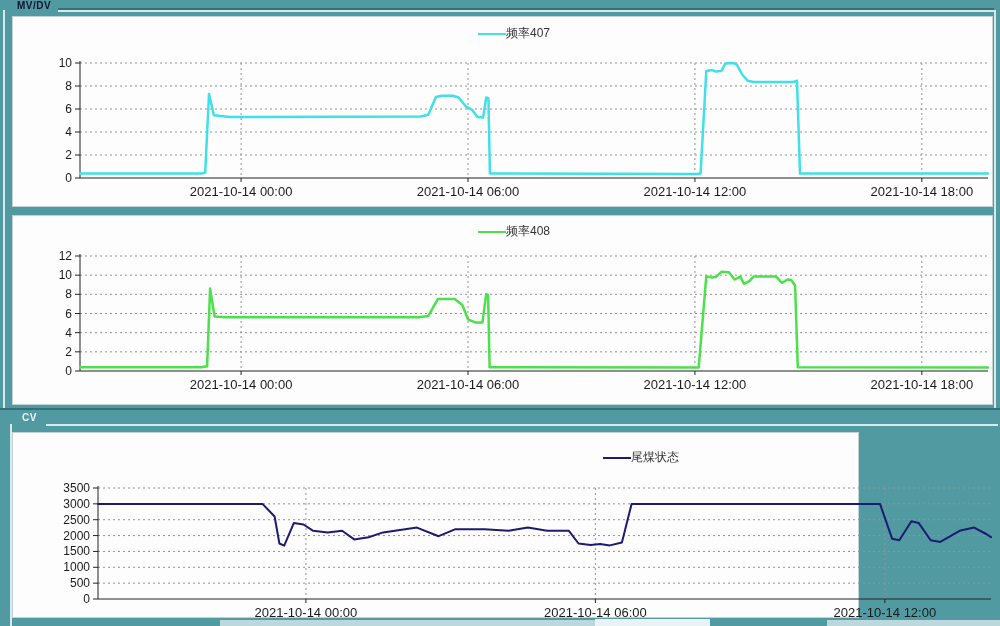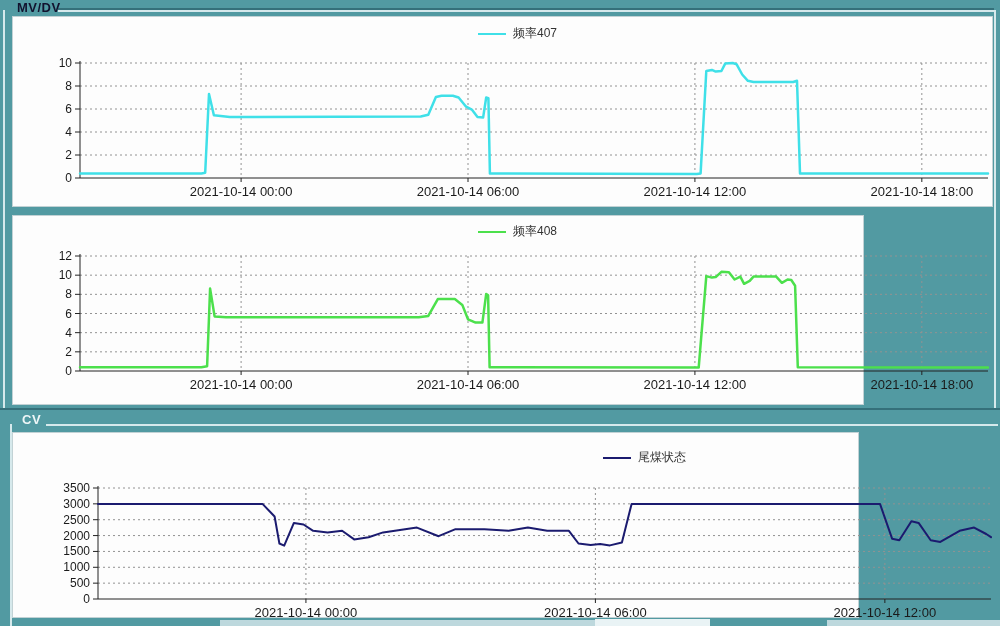--- a/index.html
+++ b/index.html
@@ -1,31 +1,31 @@
 <!DOCTYPE html>
 <html><head>
 <meta charset="utf-8">
 <style>
   html,body{margin:0;padding:0;}
   body{font-family:"Liberation Sans",sans-serif;}
   #screen{position:relative;width:1000px;height:626px;background:#529aa2;overflow:hidden;}
 
   .panel{position:absolute;background:#fdfdfd;border:1px solid #c2d2d5;box-sizing:border-box;}
   #panel1{left:12px;top:16px;width:981px;height:191px;}
-  #panel2{left:12px;top:215px;width:852px;height:190px;}
+  #panel2{left:12px;top:215px;width:981px;height:190px;}
   #panel3{left:12px;top:432px;width:847px;height:186px;}
 
   .frame-line{position:absolute;background:#d6e9ec;}
   .frame-dark{position:absolute;background:#35707a;}
 
-  .frame-label{position:absolute;font-size:13px;font-weight:bold;letter-spacing:.5px;}
+  .frame-label{position:absolute;font-size:10px;font-weight:bold;letter-spacing:.5px;}
   #mvdv-label{left:17px;top:0px;color:#12122e;}
   #cv-label{left:22px;top:412px;color:#eef6f7;}
 
-  .legend{position:absolute;display:flex;align-items:center;gap:7px;}
+  .legend{position:absolute;display:flex;align-items:center;}
   .legend-line{display:inline-block;width:28px;height:2px;}
   .legend-text{font-size:12px;color:#333;}
   #legend1{left:465px;top:8px;}
   #legend2{left:465px;top:7px;}
   #legend3{left:590px;top:16px;}
 
   svg.plot{position:absolute;left:0;top:0;}
   .grid{stroke:#929292;stroke-width:1;stroke-dasharray:2,3;}
   .axis{stroke:#222;stroke-width:1;}
   .ytick{font-family:"Liberation Sans",sans-serif;font-size:12px;fill:#1a1a1a;text-anchor:end;}

